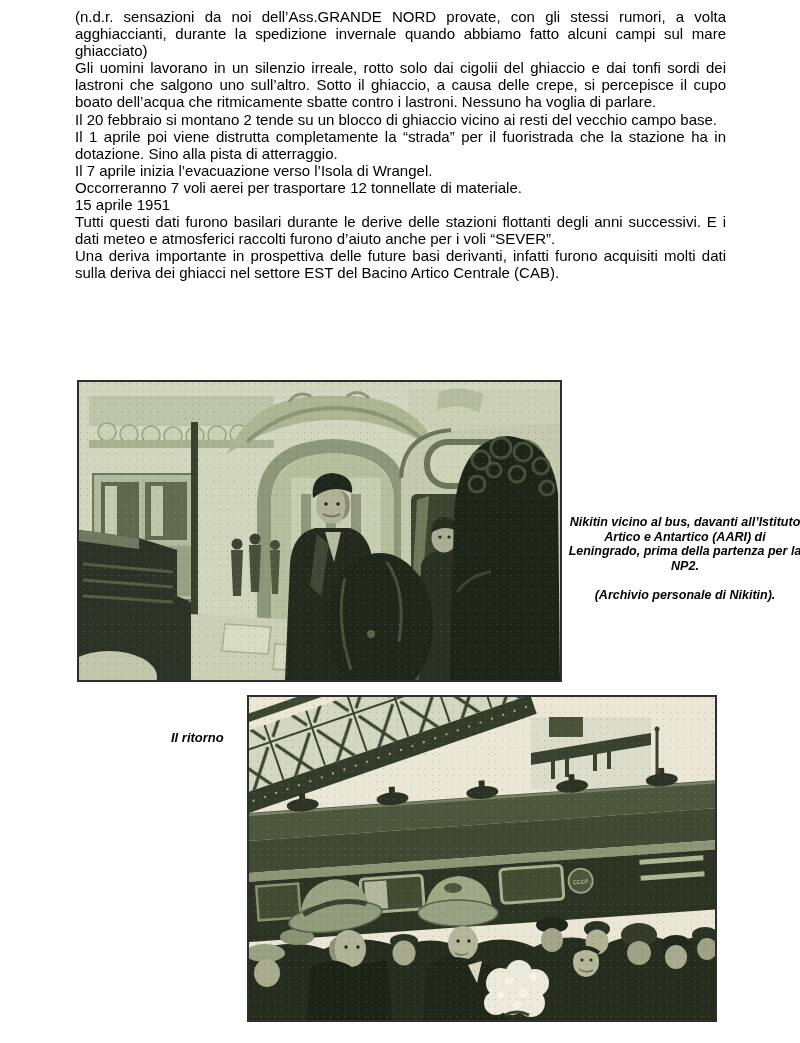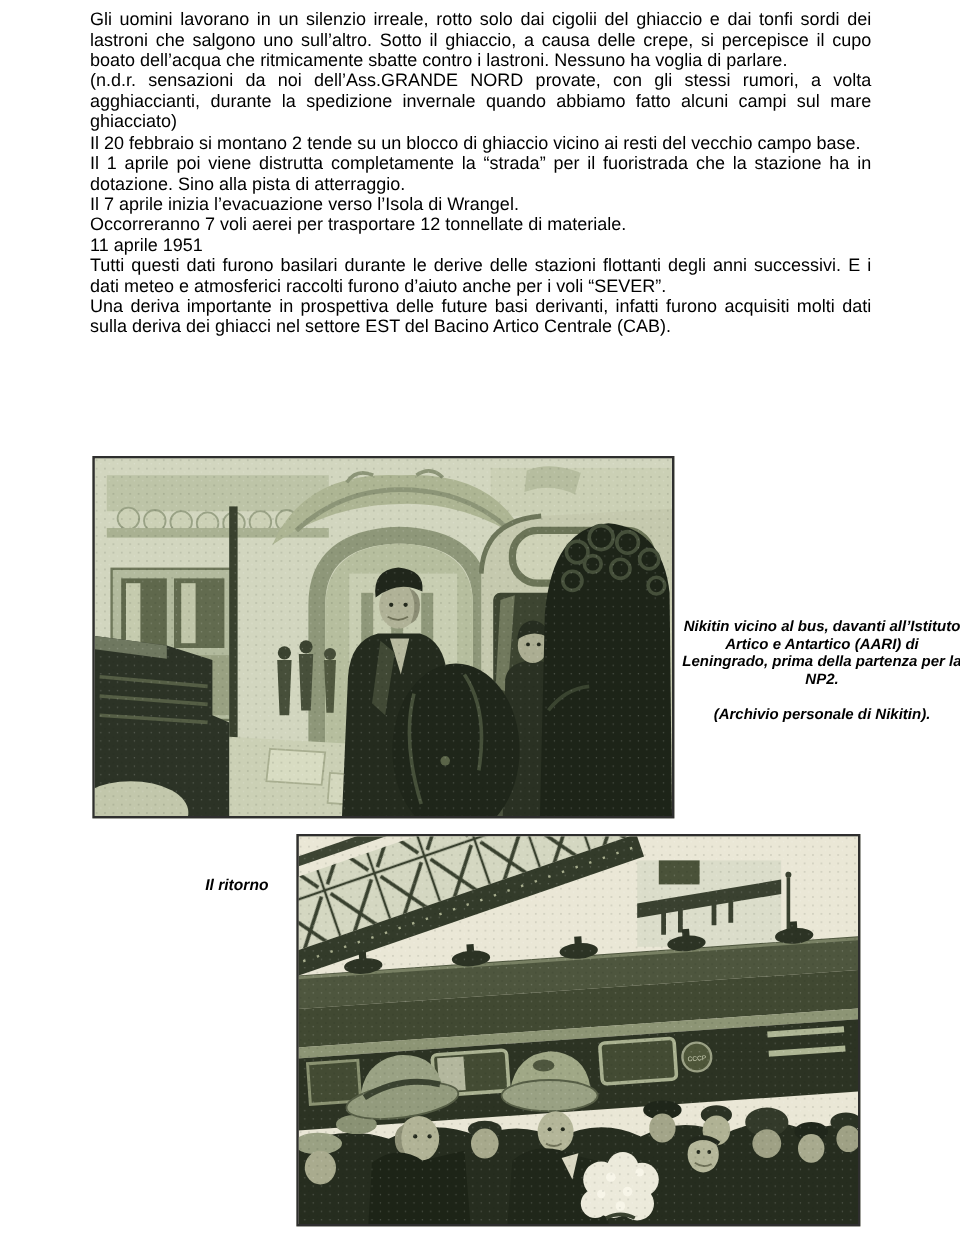--- a/index.html
+++ b/index.html
@@ -32,27 +32,27 @@
   #caption-departure .credit{margin-top:15px;}
   #caption-return{left:54px;top:905px;width:192px;}
   svg{display:block;}
 </style>
 </head>
 <body>
 
 <div class="page">
 
   <div class="body-text">
+    <p>(n.d.r. sensazioni da noi dell’Ass.GRANDE NORD provate, con gli stessi rumori, a volta agghiaccianti, durante la spedizione invernale quando abbiamo fatto alcuni campi sul mare ghiacciato)</p>
     <p>Gli uomini lavorano in un silenzio irreale, rotto solo dai cigolii del ghiaccio e dai tonfi sordi dei lastroni che salgono uno sull’altro. Sotto il ghiaccio, a causa delle crepe, si percepisce il cupo boato dell’acqua che ritmicamente sbatte contro i lastroni. Nessuno ha voglia di parlare.</p>
-    <p>(n.d.r. sensazioni da noi dell’Ass.GRANDE NORD provate, con gli stessi rumori, a volta agghiaccianti, durante la spedizione invernale quando abbiamo fatto alcuni campi sul mare ghiacciato)</p>
     <p>Il 20 febbraio si montano 2 tende su un blocco di ghiaccio vicino ai resti del vecchio campo base.</p>
     <p>Il 1 aprile poi viene distrutta completamente la “strada” per il fuoristrada che la stazione ha in dotazione. Sino alla pista di atterraggio.</p>
     <p>Il 7 aprile inizia l’evacuazione verso l’Isola di Wrangel.</p>
     <p>Occorreranno 7 voli aerei per trasportare 12 tonnellate di materiale.</p>
-    <p>11 aprile 1951</p>
+    <p>15 aprile 1951</p>
     <p>Tutti questi dati furono basilari durante le derive delle stazioni flottanti degli anni successivi. E i dati meteo e atmosferici raccolti furono d’aiuto anche per i voli “SEVER”.</p>
     <p>Una deriva importante in prospettiva delle future basi derivanti, infatti furono acquisiti molti dati sulla deriva dei ghiacci nel settore EST del Bacino Artico Centrale (CAB).</p>
   </div>
 
   <div class="fig-label" id="label-departure">La partenza</div>
 
   <figure class="photo" id="photo-departure">
     <svg viewBox="0 0 481 298" width="481" height="298">
       <defs>
         <pattern id="grainA" width="7" height="7" patternUnits="userSpaceOnUse">

